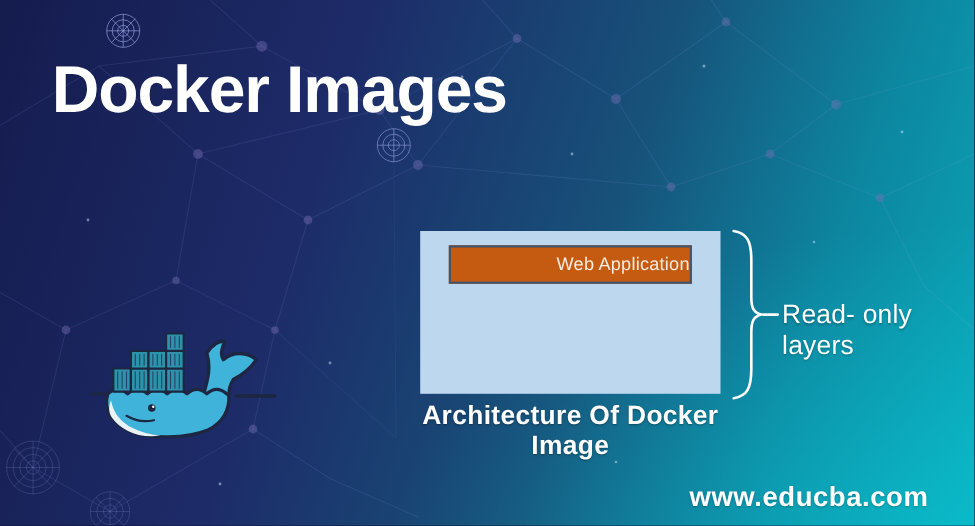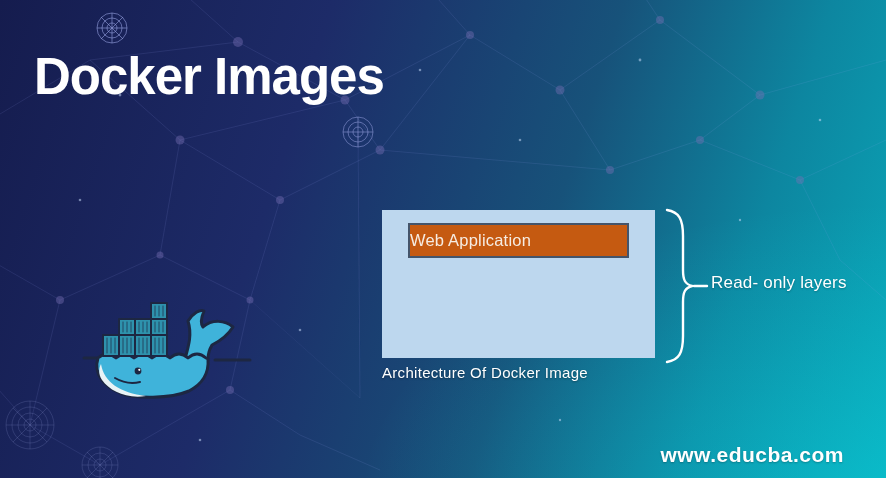--- a/index.html
+++ b/index.html
@@ -10,54 +10,54 @@
       radial-gradient(ellipse at 100% 105%, rgba(10,220,228,.38), transparent 42%),
       linear-gradient(108deg,
         var(--bg-navy-dark,#151c4e) 0%,
         var(--bg-navy,#1d2b68) 32%,
         #17527a 60%,
         #0d86a0 80%,
         var(--bg-teal,#0aa9ba) 100%);
   }
   .mesh{position:absolute;inset:0;}
   .page-title{
-    position:absolute;left:34px;top:50px;margin:0;
-    font-size:51px;line-height:1.05;font-weight:700;letter-spacing:-1px;
+    position:absolute;left:47px;top:50px;margin:0;
+    font-size:60px;line-height:1.05;font-weight:700;letter-spacing:-1px;
     color:var(--ink,#ffffff);
   }
   .whale{position:absolute;left:82px;top:292px;width:170px;height:115px;}
   .panel{
     position:absolute;left:382px;top:210px;width:273px;height:148px;
     background:var(--panel,#bdd7ee);
     display:flex;flex-direction:column;gap:9px;align-items:center;
     padding-top:13px;box-sizing:border-box;
   }
   .layer{
     width:221px;height:35px;box-sizing:border-box;
     background:var(--layer-fill,#c55a11);
     border:2px solid var(--layer-border,#44546a);
-    display:flex;align-items:center;justify-content:flex-start;
+    display:flex;align-items:center;justify-content:flex-end;
   }
   .layer span{
     color:var(--layer-text,#f6ece2);font-size:16.5px;letter-spacing:.2px;
   }
   .caption{
-    position:absolute;left:382px;top:364px;width:273px;
-    color:var(--ink,#ffffff);font-size:15px;font-weight:400;letter-spacing:.3px;
+    position:absolute;left:382px;top:364px;width:273px;text-align:center;
+    color:var(--ink,#ffffff);font-size:24px;font-weight:700;letter-spacing:.3px;
     text-shadow:0 1px 2px rgba(0,0,0,.35);
   }
   .brace{position:absolute;left:661px;top:206px;width:48px;height:160px;}
   .brace-label{
     position:absolute;left:711px;top:273px;
-    color:var(--ink,#ffffff);font-size:17px;letter-spacing:.2px;
+    color:var(--ink,#ffffff);font-size:24px;letter-spacing:.2px;
     text-shadow:0 1px 2px rgba(0,0,0,.25);
   }
   .watermark{
     position:absolute;right:42px;bottom:11px;
-    color:var(--ink,#ffffff);font-size:21px;font-weight:700;letter-spacing:.5px;
+    color:var(--ink,#ffffff);font-size:25px;font-weight:700;letter-spacing:.5px;
     text-shadow:0 1px 2px rgba(0,0,0,.25);
   }
 </style>
 </head>
 <body>
 
 <div class="stage">
 
   <svg class="mesh" width="886" height="478" viewBox="0 0 886 478">
     <g stroke="#a8b0ff" stroke-opacity="0.11" stroke-width="1" fill="none">

